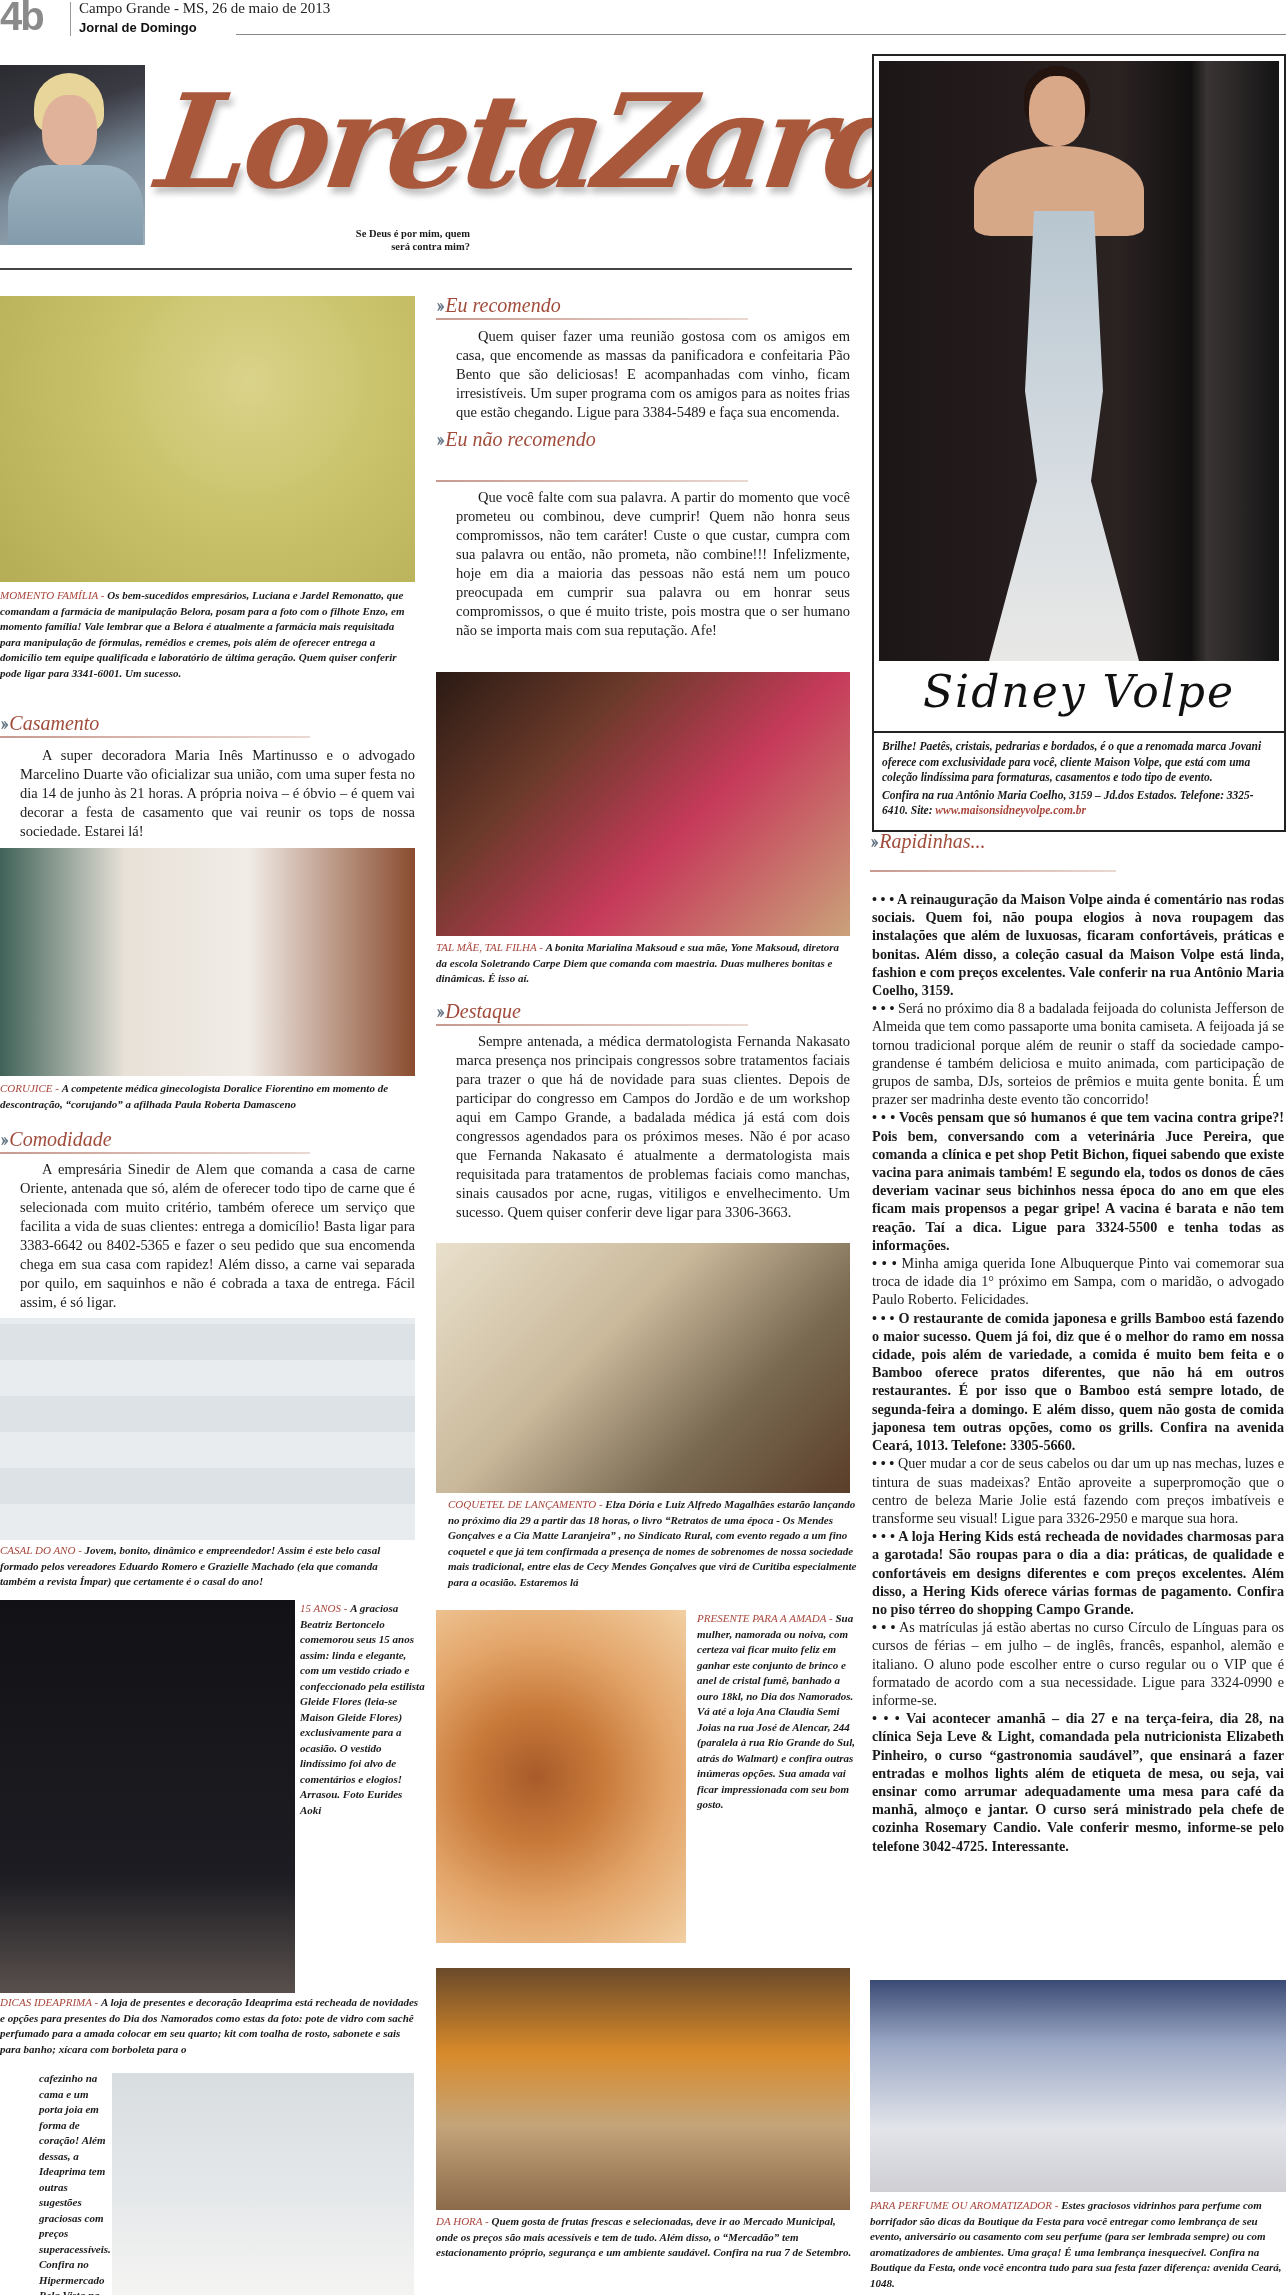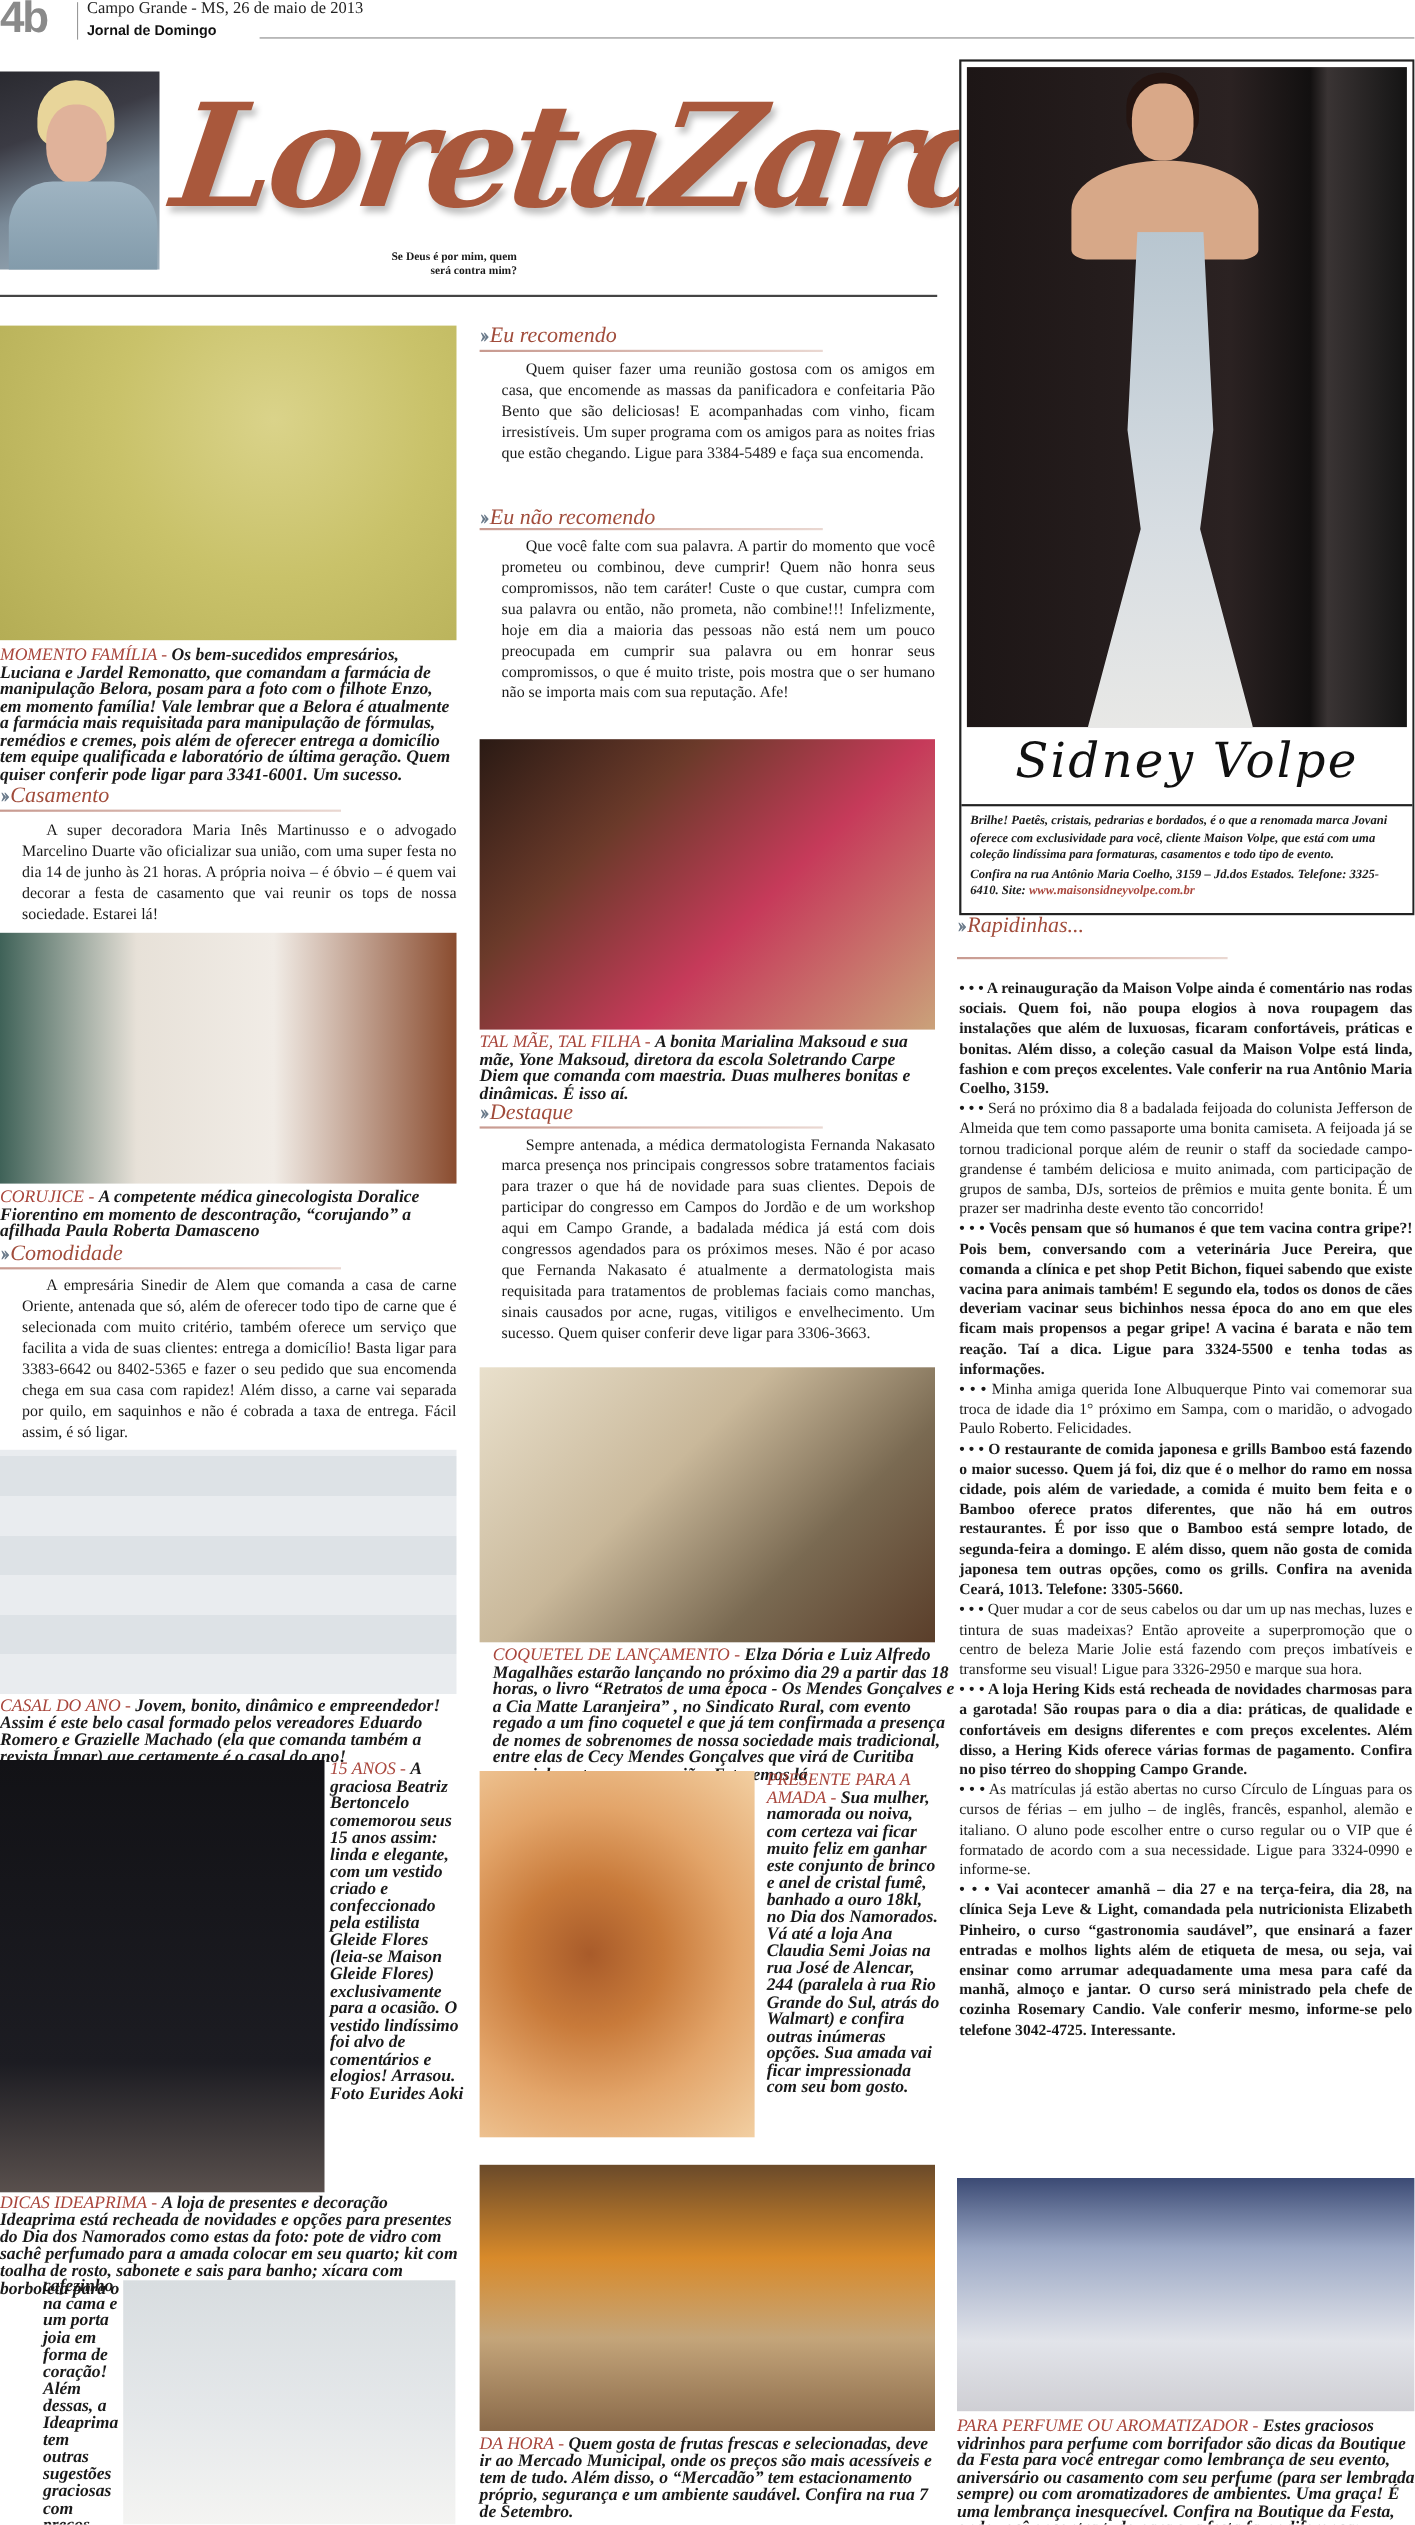--- a/index.html
+++ b/index.html
@@ -24,21 +24,21 @@
   .logo .L { color: #a9583c; }
   .logo .Z { color: #a9583c; }
   .tagline { left: 290px; top: 227px; width: 180px; text-align: right; font-size: 10.5px; font-weight: bold; line-height: 13px; }
   .header-rule { left: 0; top: 268px; width: 852px; height: 2px; background: #444; }
 
   
   .sec-head { height: 24px; font-style: italic; font-size: 20px; color: #a14c3b; white-space: nowrap; }
   .sec-head .chev { font-style: normal; font-size: 20px; color: #6a7a8a; margin-right: 4px; font-weight: bold; letter-spacing: -4px; }
   .sec-rule { height: 2px; background: linear-gradient(90deg,#c89a90,#ead8d2); }
   .body-text { font-size: 14.5px; line-height: 19px; text-align: justify; text-indent: 22px; }
-  .cap { font-style: italic; font-weight: bold; font-size: 16px; line-height: 15.5px; color: #1a1a1a; }
+  .cap { font-style: italic; font-weight: bold; font-size: 11px; line-height: 15.5px; color: #1a1a1a; }
   .cap .lab { color: #a9463c; font-weight: normal; }
 
   
   .photo { overflow: hidden; }
   .ph-family { left: 0; top: 296px; width: 415px; height: 286px; background: radial-gradient(circle at 60% 30%,#dad38a 0%,#c9c26a 45%,#b4ad55 100%); }
   .ph-corujice { left: 0; top: 848px; width: 415px; height: 228px; background: linear-gradient(90deg,#3f6258 0%,#e7e1d8 30%,#f1ece6 60%,#8a4c2f 100%); }
   .ph-casal { left: 0; top: 1318px; width: 415px; height: 222px; background: repeating-linear-gradient(0deg,#e9ecef 0 36px,#dde2e6 36px 72px); }
   .ph-15anos { left: 0; top: 1600px; width: 295px; height: 393px; background: linear-gradient(180deg,#121216 0%,#1c1c22 70%,#59504d 100%); }
   .ph-ideaprima { left: 112px; top: 2073px; width: 302px; height: 222px; background: linear-gradient(180deg,#d8dde0 0%,#e5e8ea 55%,#f4f4f2 100%); }
   .ph-talmae { left: 436px; top: 672px; width: 414px; height: 264px; background: linear-gradient(135deg,#2a1a14 0%,#6b3a2a 30%,#c63a5a 60%,#caa27a 100%); }
@@ -119,21 +119,21 @@
 <div class="abs cap" style="left:0;top:1995px;width:420px;">
   <span class="lab">DICAS IDEAPRIMA</span><span class="lab"> - </span><span>A loja de presentes e decoração Ideaprima está recheada de novidades e opções para presentes do Dia dos Namorados como estas da foto: pote de vidro com sachê perfumado para a amada colocar em seu quarto; kit com toalha de rosto, sabonete e sais para banho; xícara com borboleta para o</span>
 </div>
 <div class="abs cap" style="left:0;top:2071px;width:108px;padding-left:39px;">cafezinho na cama e um porta joia em forma de coração! Além dessas, a Ideaprima tem outras sugestões graciosas com preços superacessíveis. Confira no Hipermercado Bela Vista na avenida Eduardo Elias Zahran esquina com a avenida Três Barras</div>
 <div class="abs photo ph-ideaprima"></div>
 
 <div class="abs sec-head" style="left:436px;top:294px;"><span class="chev">››</span><span>Eu recomendo</span></div>
 <div class="abs sec-rule" style="left:436px;top:318px;width:312px;"></div>
 <div class="abs body-text" style="left:456px;top:327px;width:394px;">Quem quiser fazer uma reunião gostosa com os amigos em casa, que encomende as massas da panificadora e confeitaria Pão Bento que são deliciosas! E acompanhadas com vinho, ficam irresistíveis. Um super programa  com os amigos para as noites frias que estão chegando. Ligue para 3384-5489 e faça sua encomenda.</div>
 
-<div class="abs sec-head" style="left:436px;top:459px;text-align:center;"><span class="chev">››</span><span>Eu não recomendo</span></div>
+<div class="abs sec-head" style="left:436px;top:428px;text-align:center;"><span class="chev">››</span><span>Eu não recomendo</span></div>
 <div class="abs sec-rule" style="left:436px;top:480px;width:312px;"></div>
 <div class="abs body-text" style="left:456px;top:488px;width:394px;">Que você falte com sua palavra. A partir do momento que você prometeu  ou combinou, deve cumprir! Quem não honra seus compromissos, não tem caráter! Custe o que custar, cumpra com sua palavra ou então, não prometa, não combine!!!  Infelizmente, hoje em dia a maioria das pessoas não está nem um pouco preocupada em cumprir sua palavra ou em honrar seus compromissos, o que é muito triste, pois mostra que o ser humano não se importa mais com sua reputação. Afe!</div>
 
 <div class="abs photo ph-talmae"></div>
 <div class="abs cap" style="left:436px;top:940px;width:414px;">
   <span class="lab">TAL MÃE, TAL FILHA</span><span class="lab"> - </span><span>A bonita Marialina Maksoud e sua  mãe, Yone Maksoud, diretora  da escola Soletrando Carpe Diem que comanda com  maestria.  Duas mulheres bonitas e dinâmicas. É isso aí.</span>
 </div>
 
 <div class="abs sec-head" style="left:436px;top:1000px;"><span class="chev">››</span><span>Destaque</span></div>
 <div class="abs sec-rule" style="left:436px;top:1024px;width:312px;"></div>

